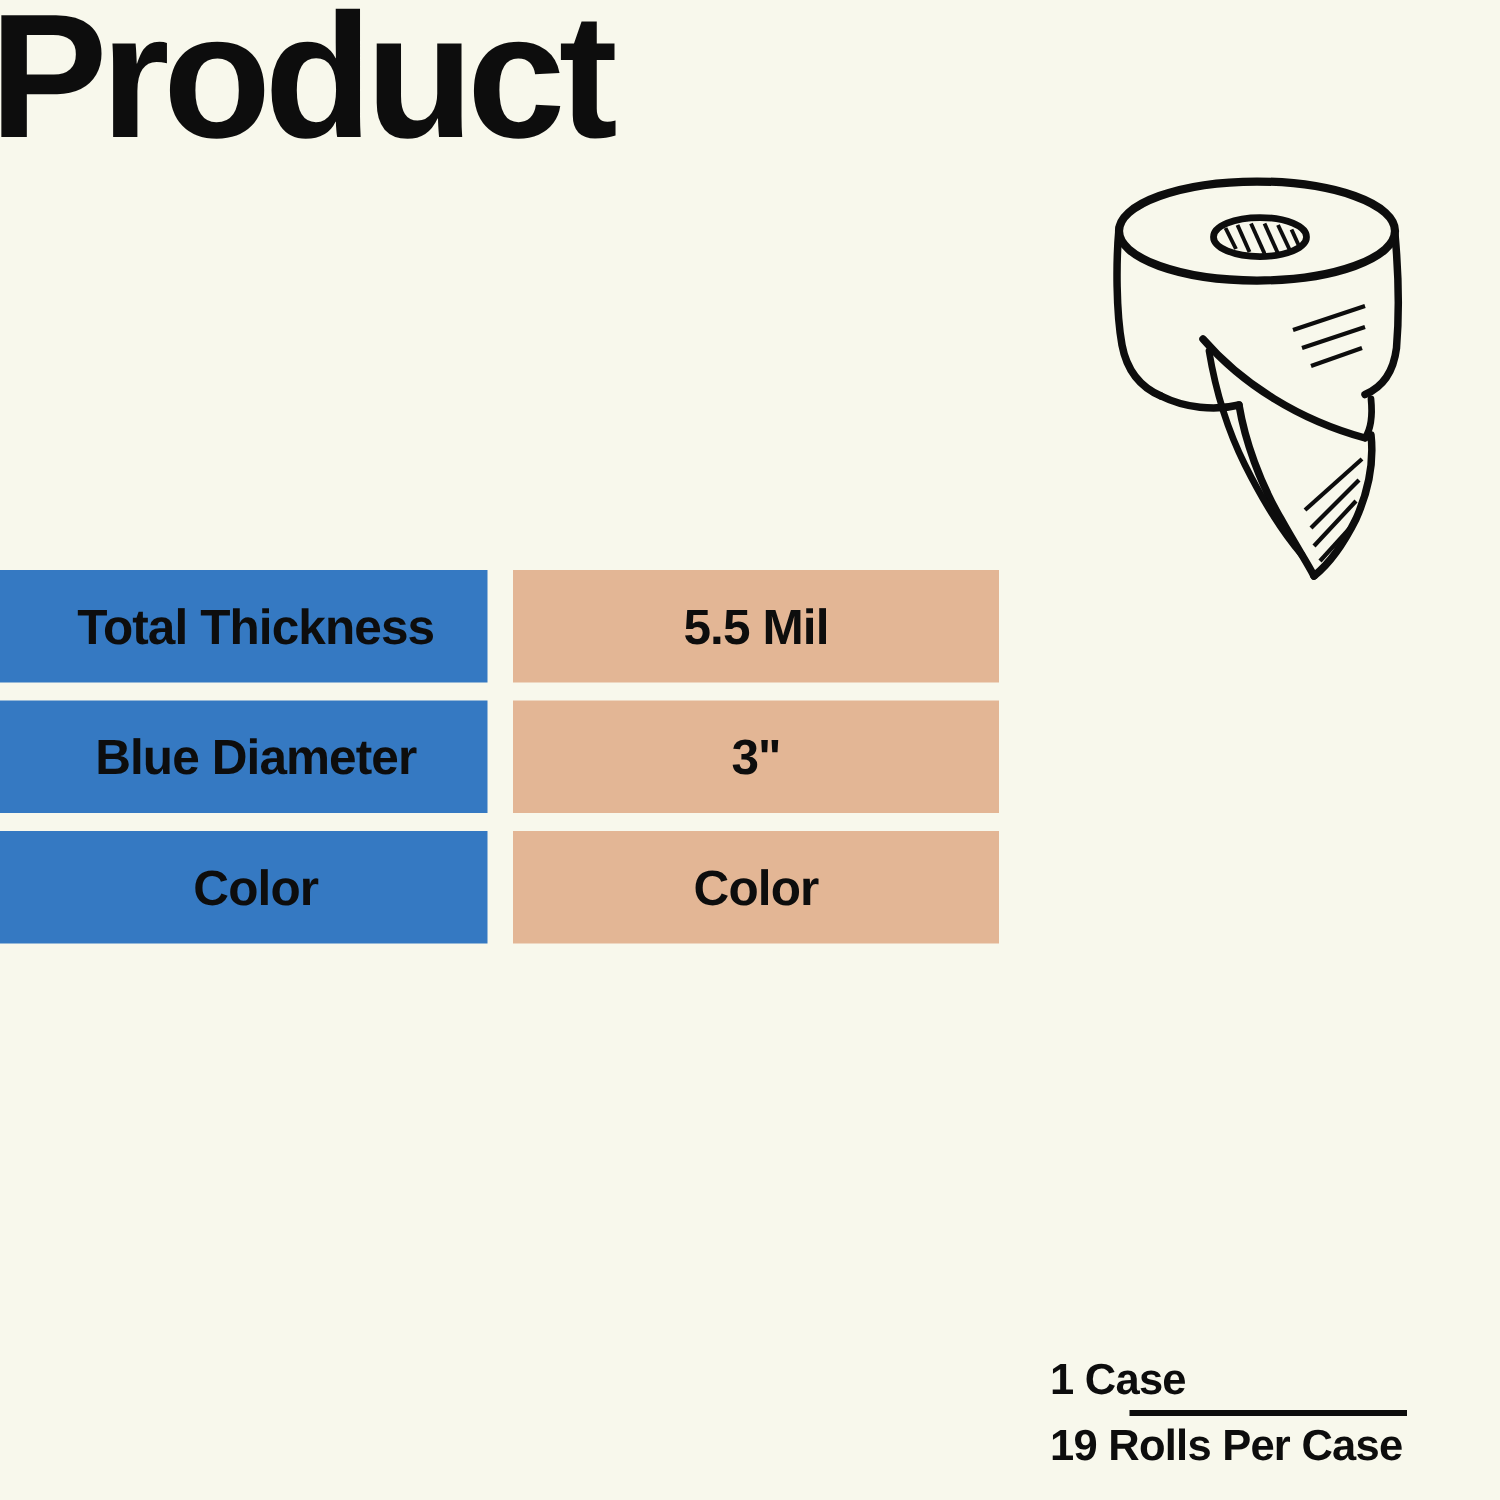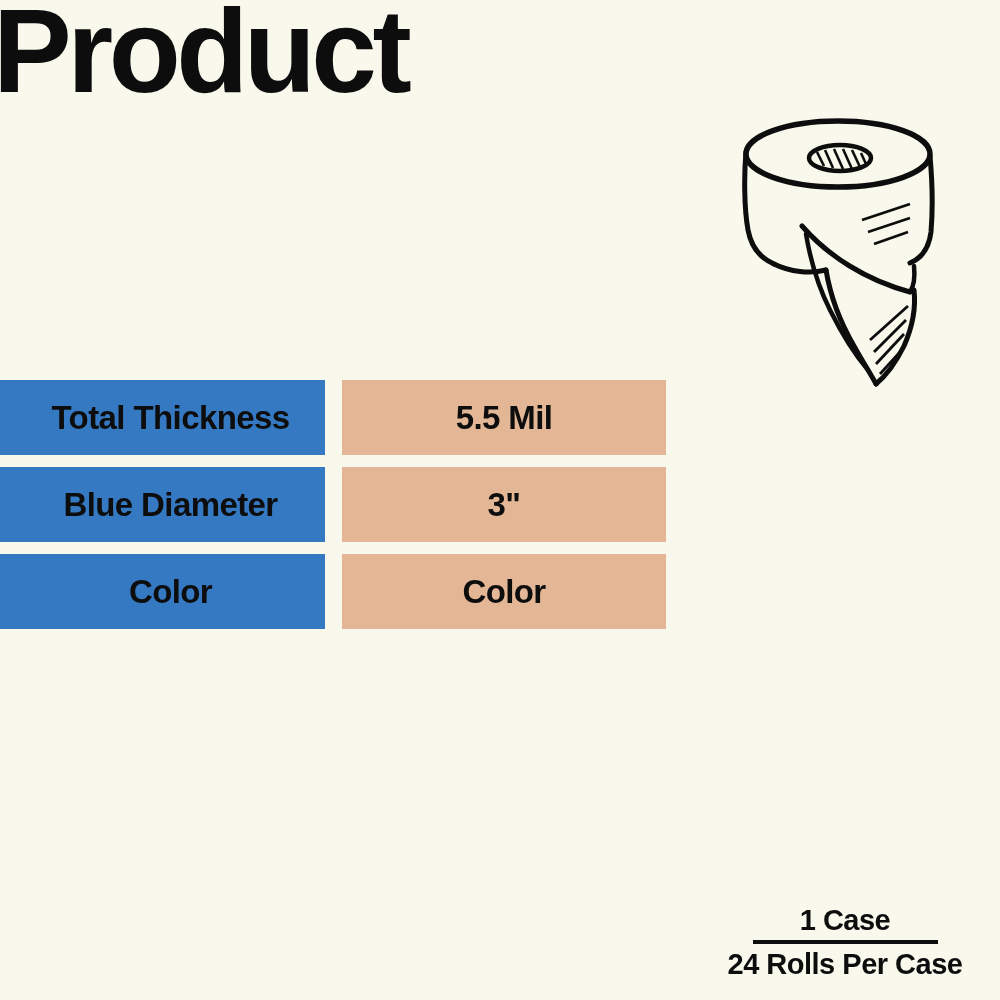--- a/index.html
+++ b/index.html
@@ -105,21 +105,21 @@
     line-height: 1;
     white-space: nowrap;
   }
 
   
   .case-ratio {
     position: absolute;
     left: 700px;
     top: 892px;
     width: 290px;
-    text-align: center;
+    text-align: left;
   }
   .case-top,
   .case-bottom {
     color: #0d0d0d;
     font-family: "Liberation Sans", sans-serif;
     font-weight: bold;
     font-size: 29px;
     letter-spacing: -0.5px;
     line-height: 1.12;
     white-space: nowrap;
@@ -222,16 +222,16 @@
       <div class="spec-value">
         <span class="spec-value-text">Color</span>
       </div>
     </div>
 
   </div>
 
   <div class="case-ratio">
     <span class="case-top">1 Case</span>
     <div class="case-rule"></div>
-    <span class="case-bottom">24 Rolls Per Case</span>
+    <span class="case-bottom">19 Rolls Per Case</span>
   </div>
 
 </div>
 
 </body></html>

